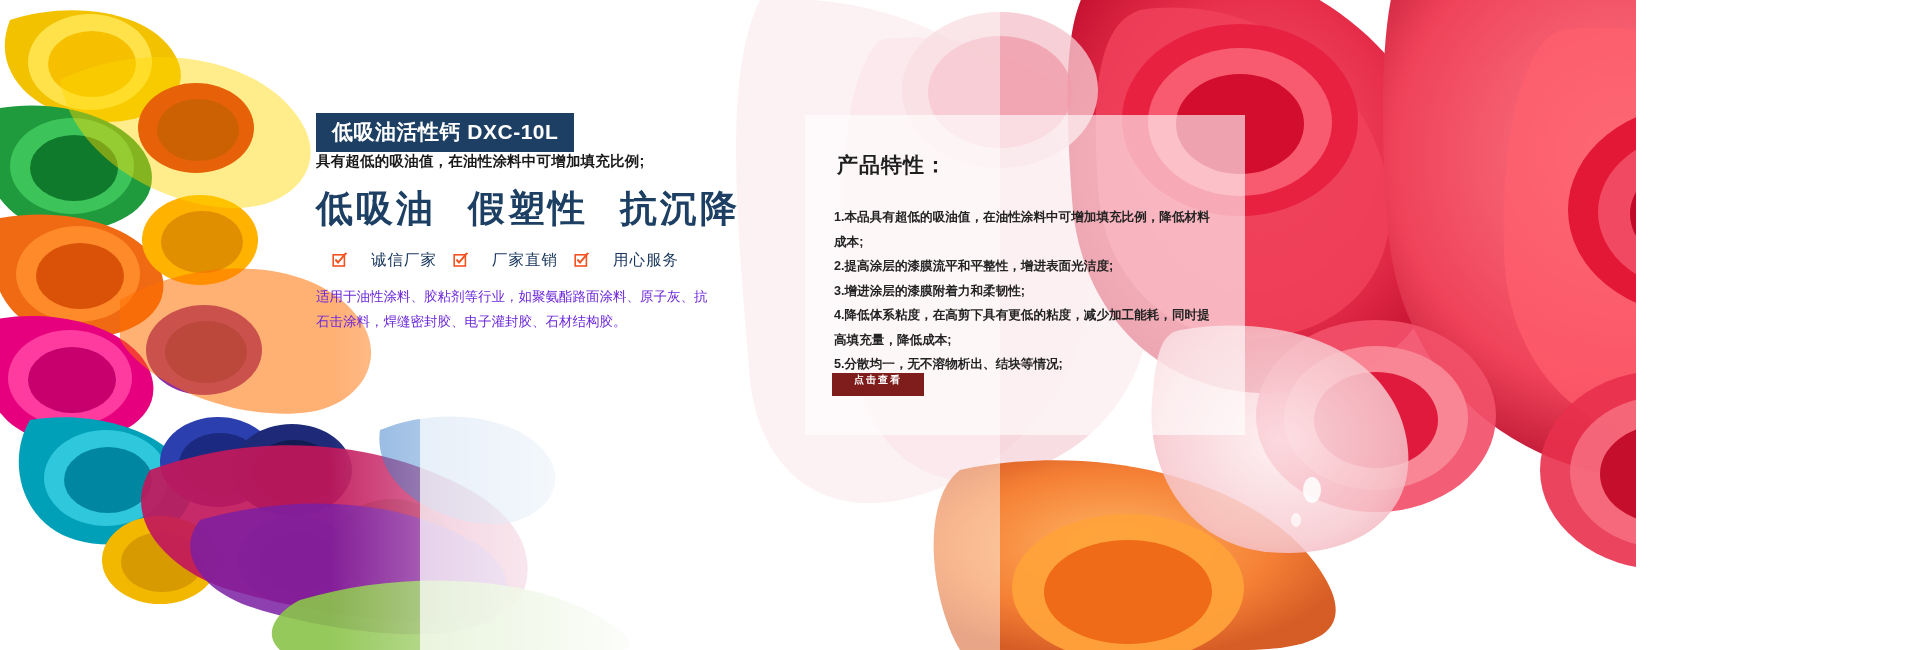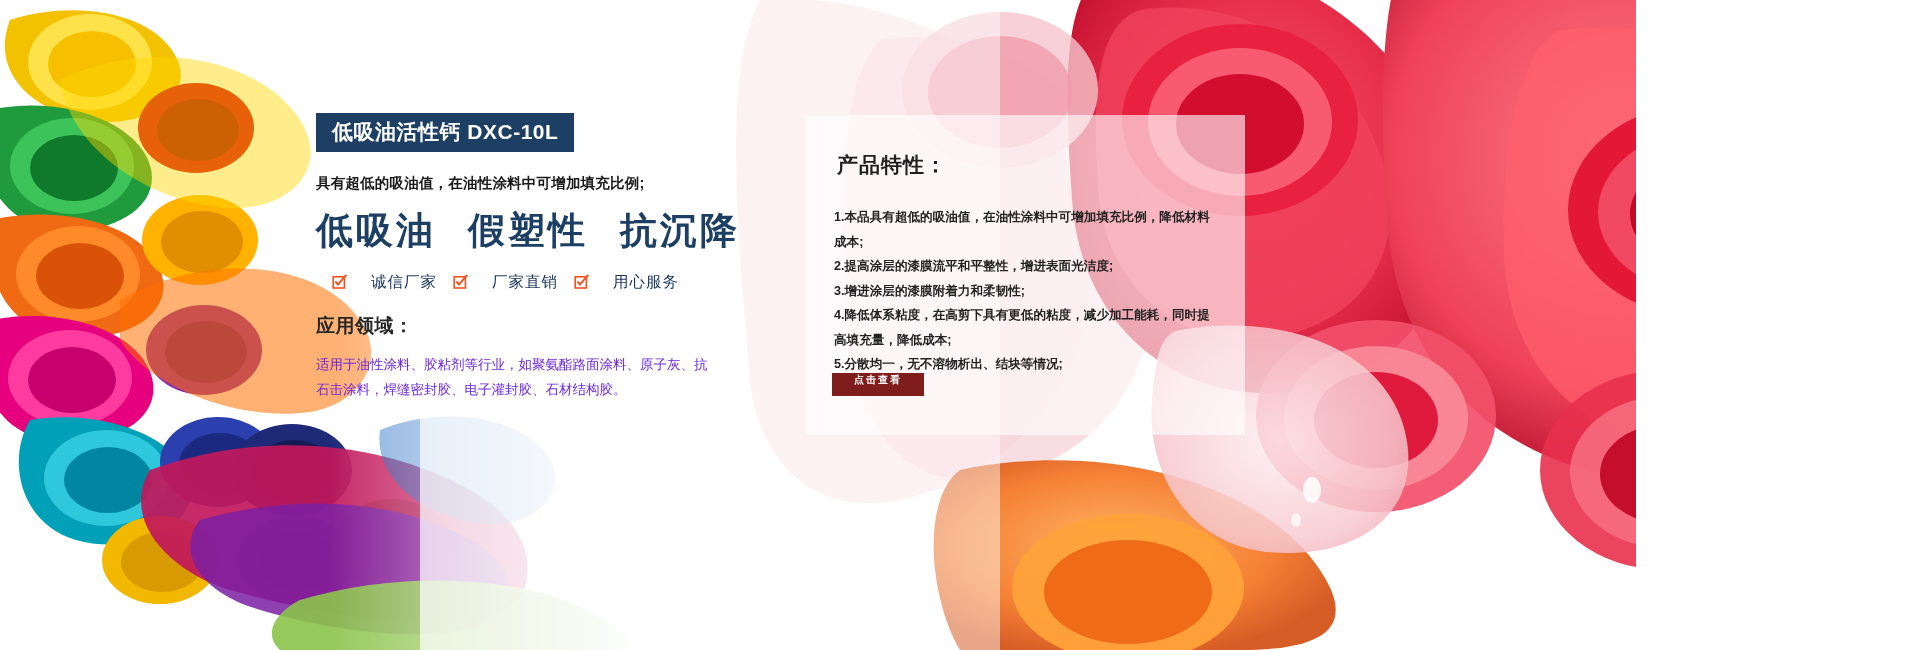--- a/index.html
+++ b/index.html
@@ -26,21 +26,20 @@
     background:#1c3f63;
     color:#ffffff;
     font-size:21px;
     font-weight:bold;
     letter-spacing:0.5px;
     padding:7px 16px 8px 16px;
     line-height:1.15;
     white-space:nowrap;
   }
   .subhead {
-    margin-top:22px;
     font-size:14.5px;
     color:#1a1a1a;
     font-weight:bold;
     letter-spacing:0.2px;
     white-space:nowrap;
   }
   .kw-row {
     margin-top:18px;
     display:flex;
     gap:32px;
@@ -279,21 +278,20 @@
       </div>
       <div class="tick-item">
         <svg class="tick-icon" viewBox="0 0 20 20">
           <rect x="1.5" y="3.5" width="14" height="14" fill="none" stroke="#f4511e" stroke-width="2"></rect>
           <path d="M3.5 10.5 L7.5 15 L19 1.5 L16.5 0.5 L7.6 11.4 L5 8.5 Z" fill="#f4511e"></path>
         </svg>
         <span class="tick-label">用心服务</span>
       </div>
     </div>
 
-    <div class="sec-title">应用领域：</div>
 
     <div class="sec-body">适用于油性涂料、胶粘剂等行业，如聚氨酯路面涂料、原子灰、抗石击涂料，焊缝密封胶、电子灌封胶、石材结构胶。</div>
   </div>
 
   <div class="right-panel">
     <div class="panel-title">产品特性：</div>
 
     <div class="panel-list">
       <p>1.本品具有超低的吸油值，在油性涂料中可增加填充比例，降低材料成本;</p>
       <p>2.提高涂层的漆膜流平和平整性，增进表面光洁度;</p>

